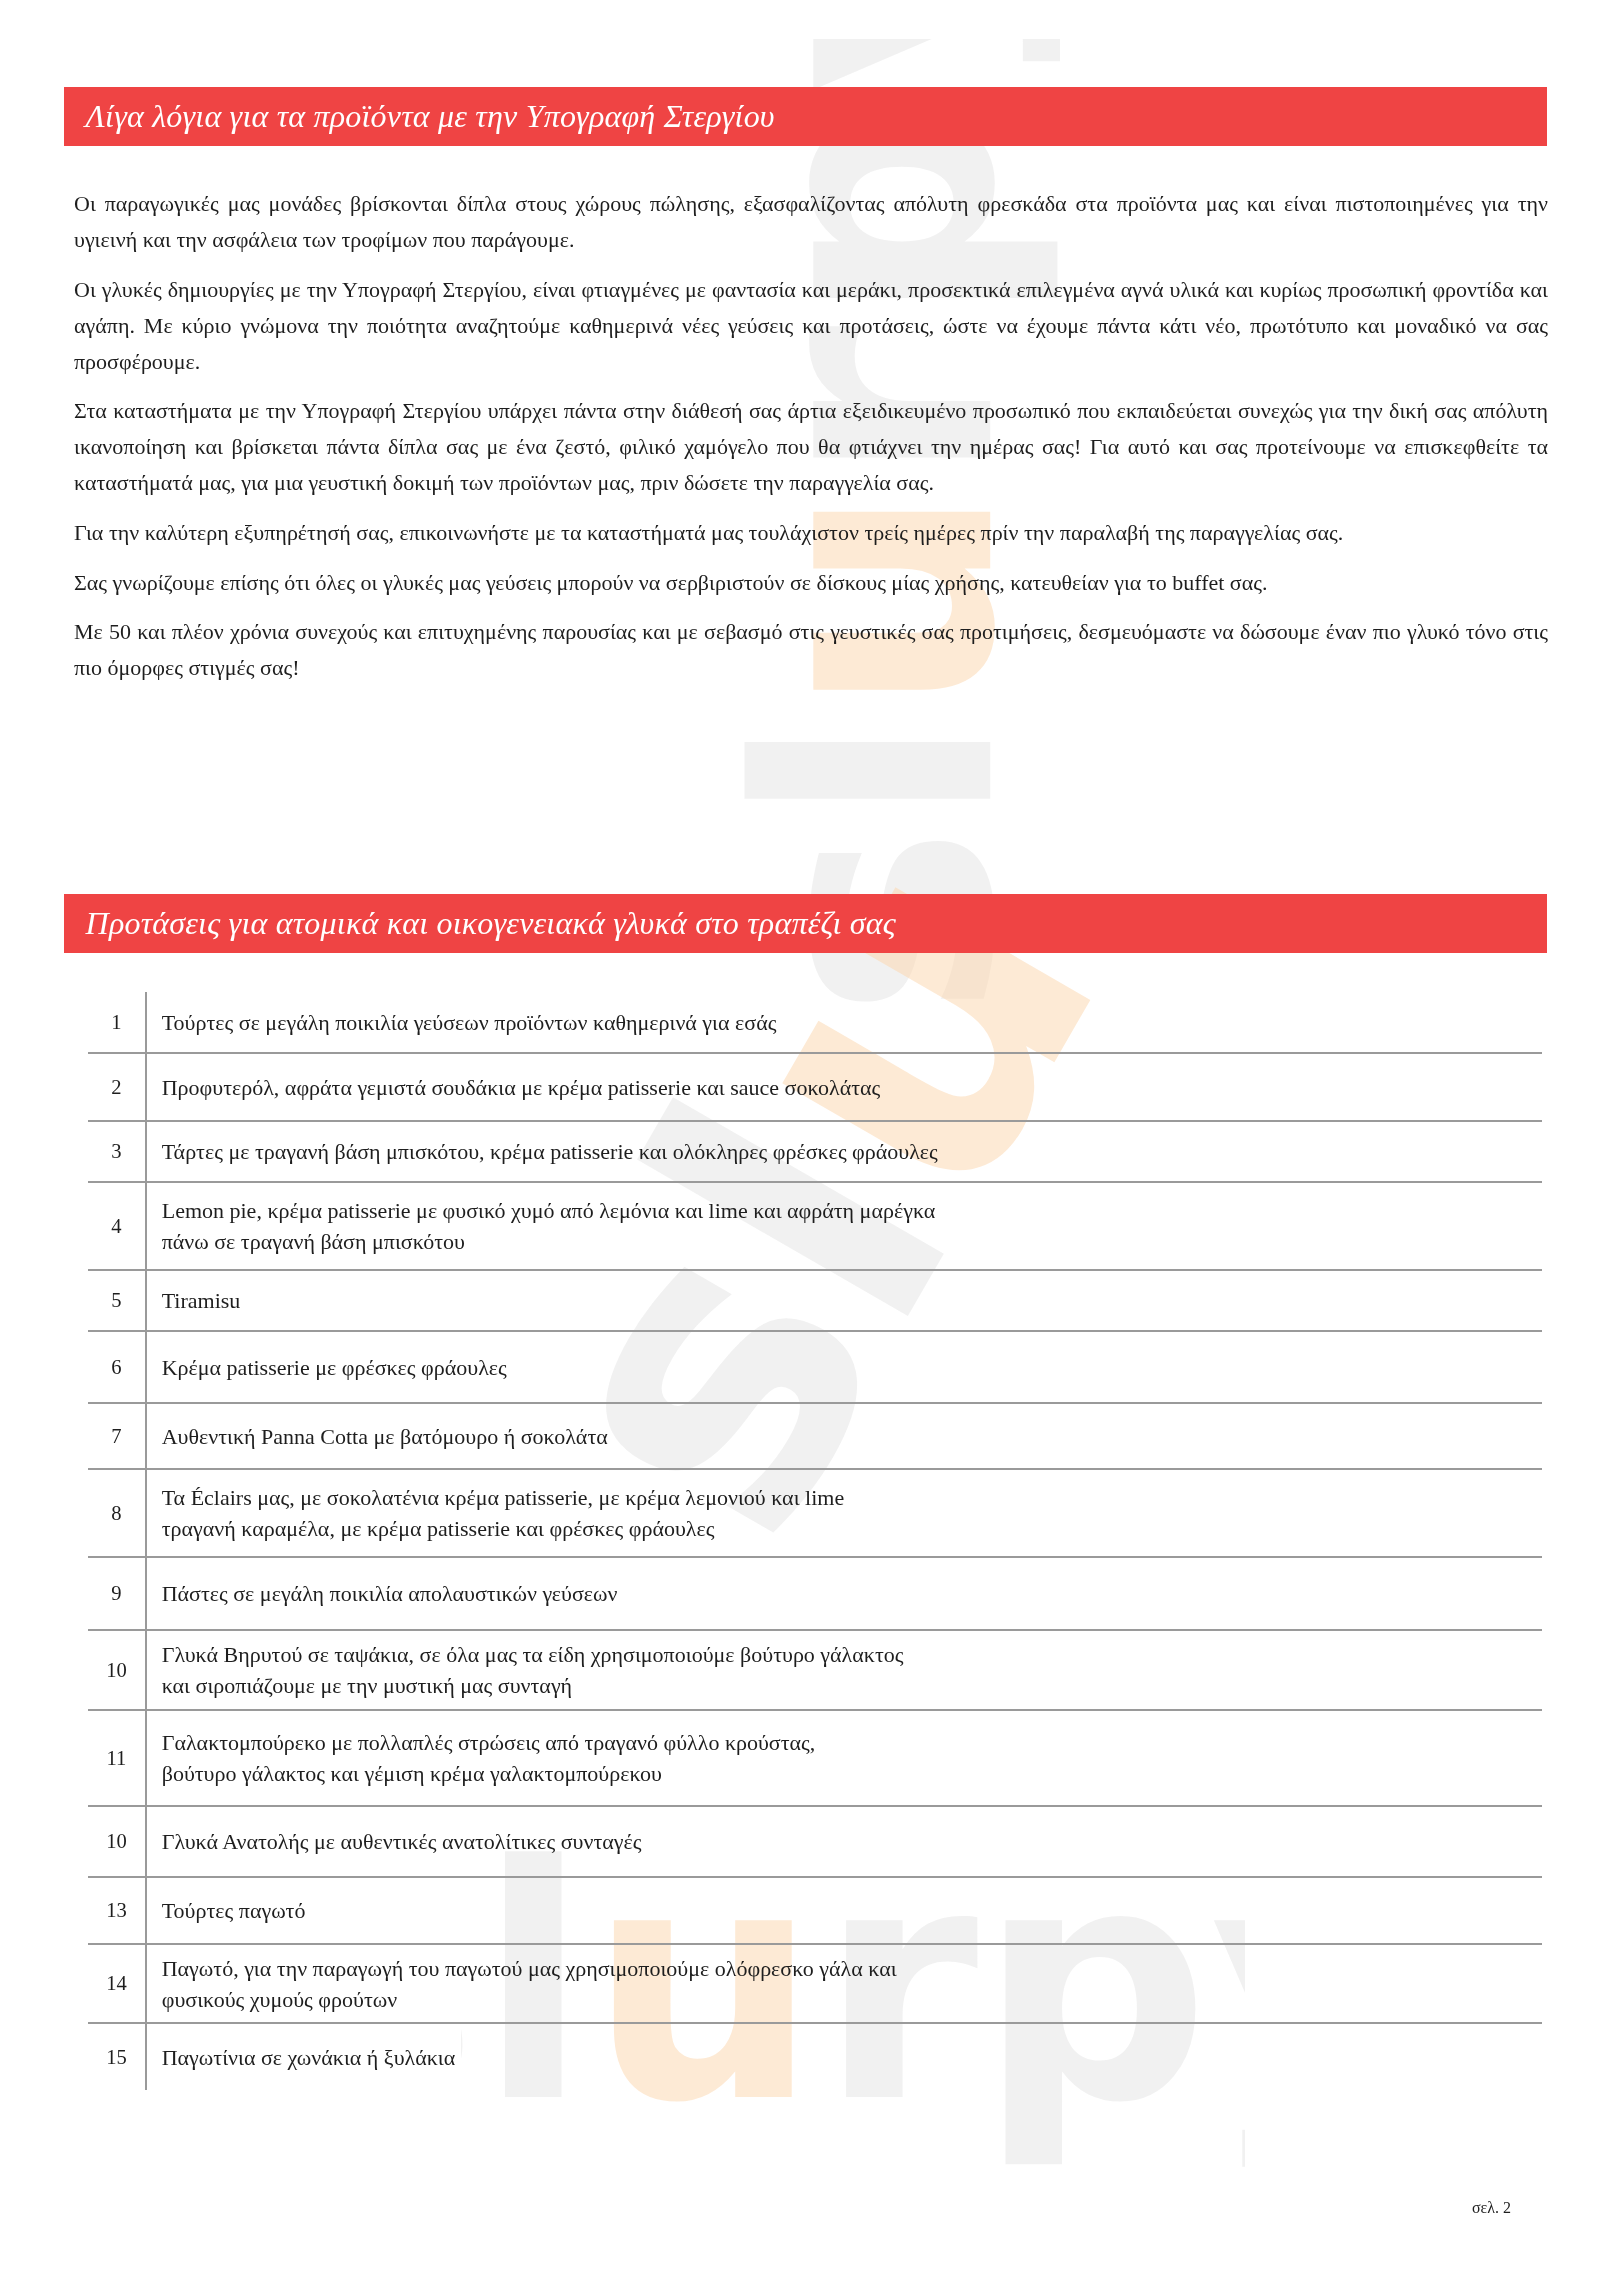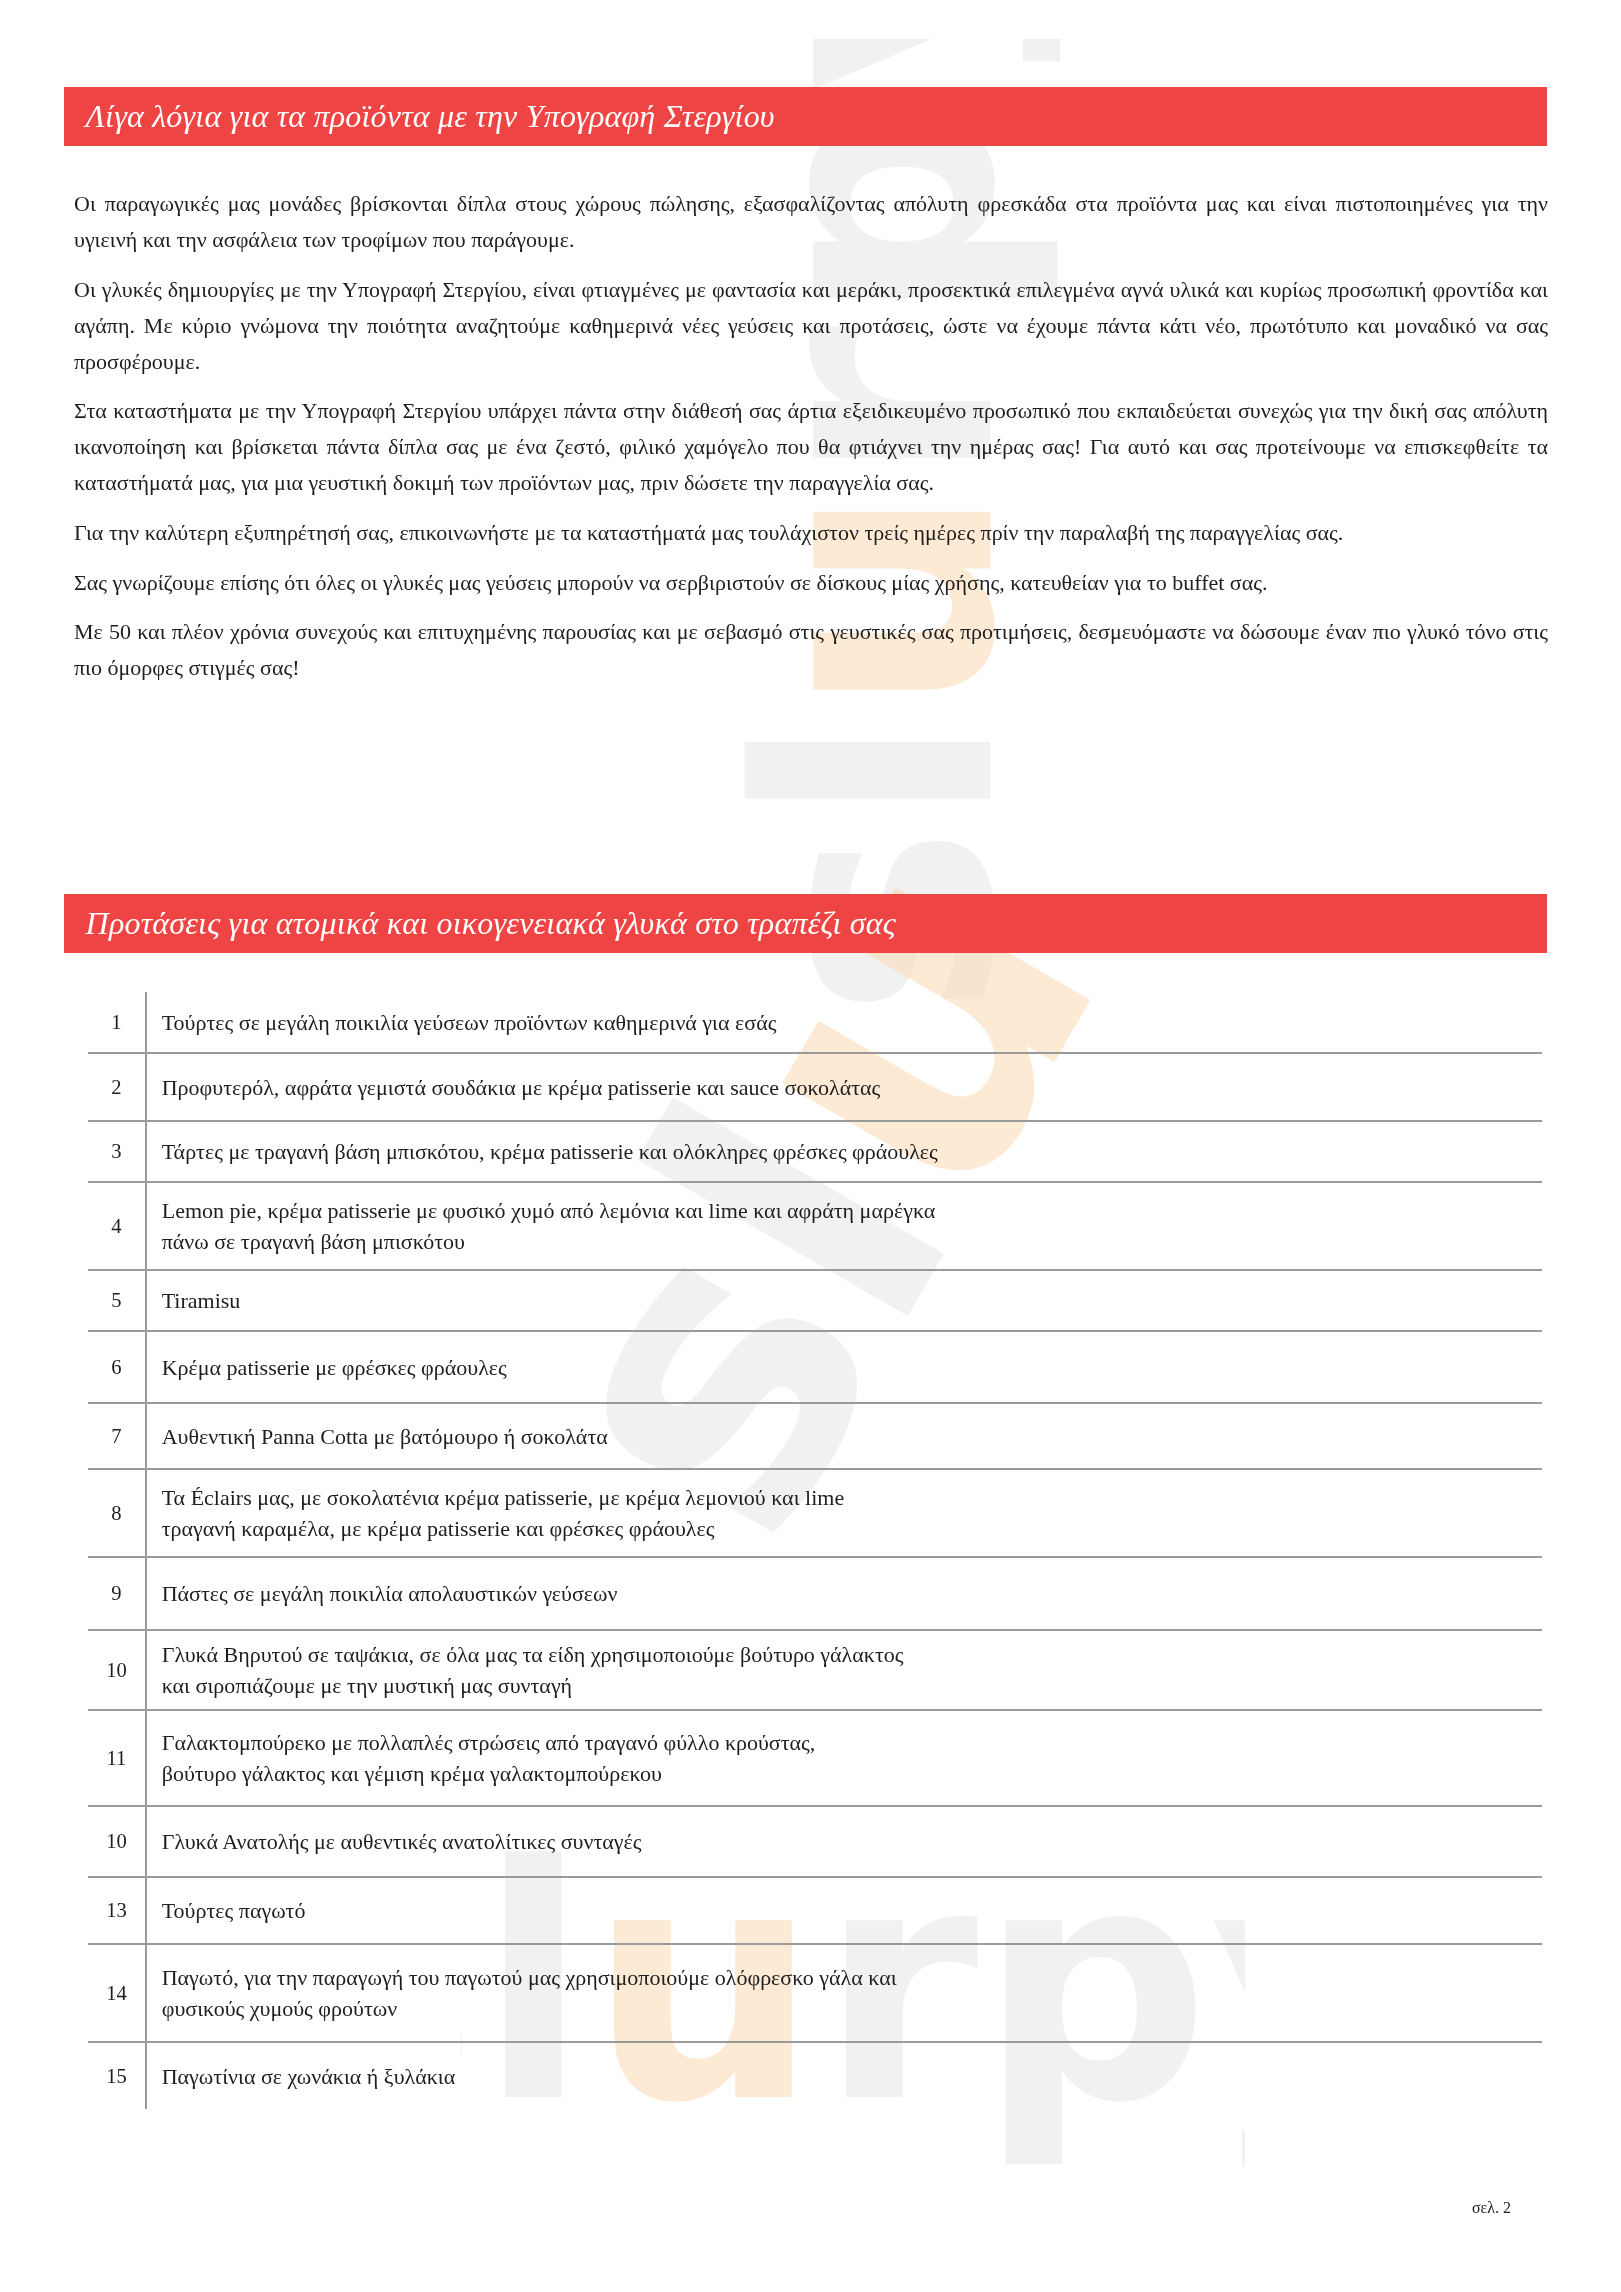--- a/index.html
+++ b/index.html
@@ -28,21 +28,21 @@
   .menu-table td { vertical-align: middle; padding: 0; }
   .menu-table tr { border-bottom: 2px solid #9a9a9a; }
   .menu-table tr:last-child { border-bottom: none; }
   .menu-table td.num { width: 57px; text-align: center; border-right: 2px solid #9a9a9a;
                        font-size: 20.6px; }
   .menu-table td.desc { padding-left: 14.7px; line-height: 31px; }
   .r1 { height: 61px; } .r2 { height: 68px; } .r3 { height: 61px; }
   .r4 { height: 88px; } .r5 { height: 61px; } .r6 { height: 72px; }
   .r7 { height: 66px; } .r8 { height: 88px; } .r9 { height: 73px; }
   .r10 { height: 80px; } .r11 { height: 96px; } .r12 { height: 71px; }
-  .r13 { height: 67px; } .r14 { height: 98px; margin-top: 31px; } .r15 { height: 67px; }
+  .r13 { height: 67px; } .r14 { height: 79px; margin-top: 31px; } .r15 { height: 67px; }
 
   .page-number { position: absolute; right: 110px; top: 2199px; font-size: 16px; z-index: 2; }
 </style>
 </head>
 <body>
 
 <div class="watermark">
   <svg viewBox="0 0 800 2200" xmlns="http://www.w3.org/2000/svg">
     <g transform="rotate(-90 400 420)" opacity="0.55">
       <text x="400" y="560" text-anchor="middle" font-family="DejaVu Sans, sans-serif" font-weight="bold" font-size="330">

